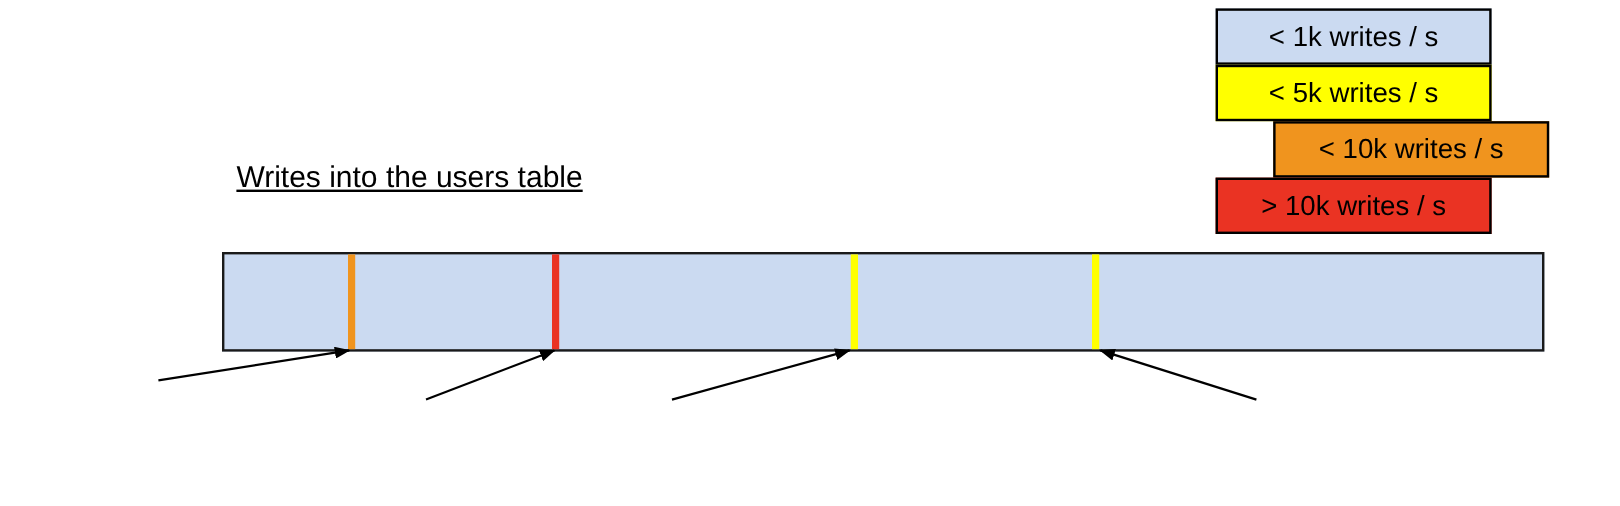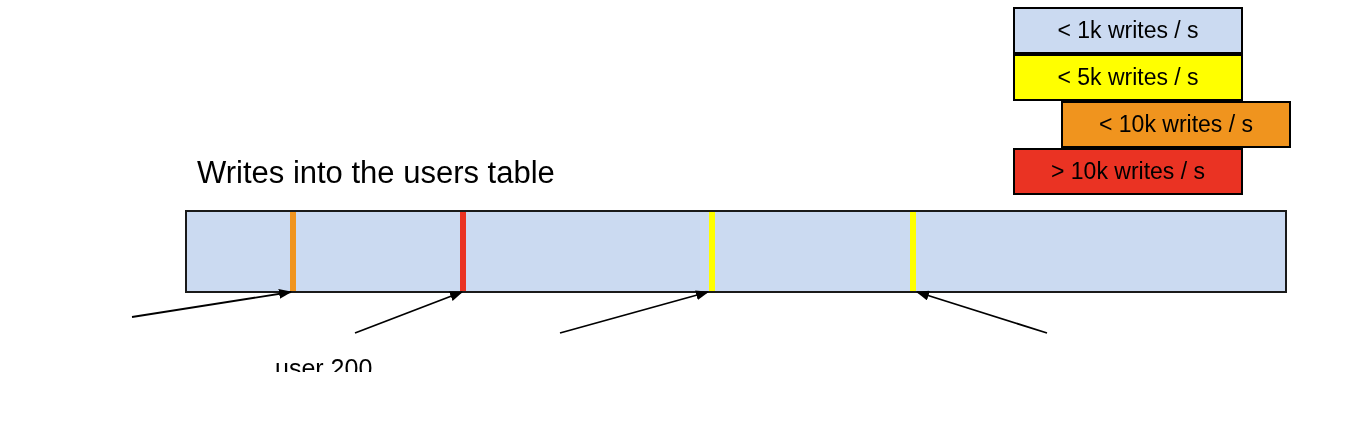--- a/index.html
+++ b/index.html
@@ -31,24 +31,25 @@
     font-size: 23px;
     line-height: 1;
     white-space: nowrap;
   }
   .legend-row + .legend-row { margin-top: 0; text-align: center; }
 
   
   .title {
     position: absolute;
     left: 197px;
-    top: 156px;
-    font-size: 31px;
+    top: 135px;
+    font-size: 25px;
     line-height: 1.1;
     white-space: nowrap;
+    text-decoration: underline;
   }
 
   
   .bar {
     position: absolute;
     left: 185px;
     top: 210px;
     box-sizing: border-box;
     width: 1102px;
     height: 83px;
@@ -103,15 +104,14 @@
       <marker id="arrowhead" markerUnits="userSpaceOnUse" markerWidth="13" markerHeight="10" viewBox="0 0 13 10" refX="12" refY="5" orient="auto">
         <path d="M0,0 L13,5 L0,10 z" fill="#000"></path>
       </marker>
     </defs>
     <line x1="132" y1="317" x2="291" y2="292" stroke="#000" stroke-width="1.8" marker-end="url(#arrowhead)"></line>
     <line x1="355" y1="333" x2="462" y2="292" stroke="#000" stroke-width="1.8" marker-end="url(#arrowhead)"></line>
     <line x1="560" y1="333" x2="708" y2="292" stroke="#000" stroke-width="1.8" marker-end="url(#arrowhead)"></line>
     <line x1="1047" y1="333" x2="917" y2="292" stroke="#000" stroke-width="1.8" marker-end="url(#arrowhead)"></line>
   </svg>
 
-  <div class="user-label" style="left:275px; top:356px">user 200</div>
 
 </div>
 
 </body></html>

